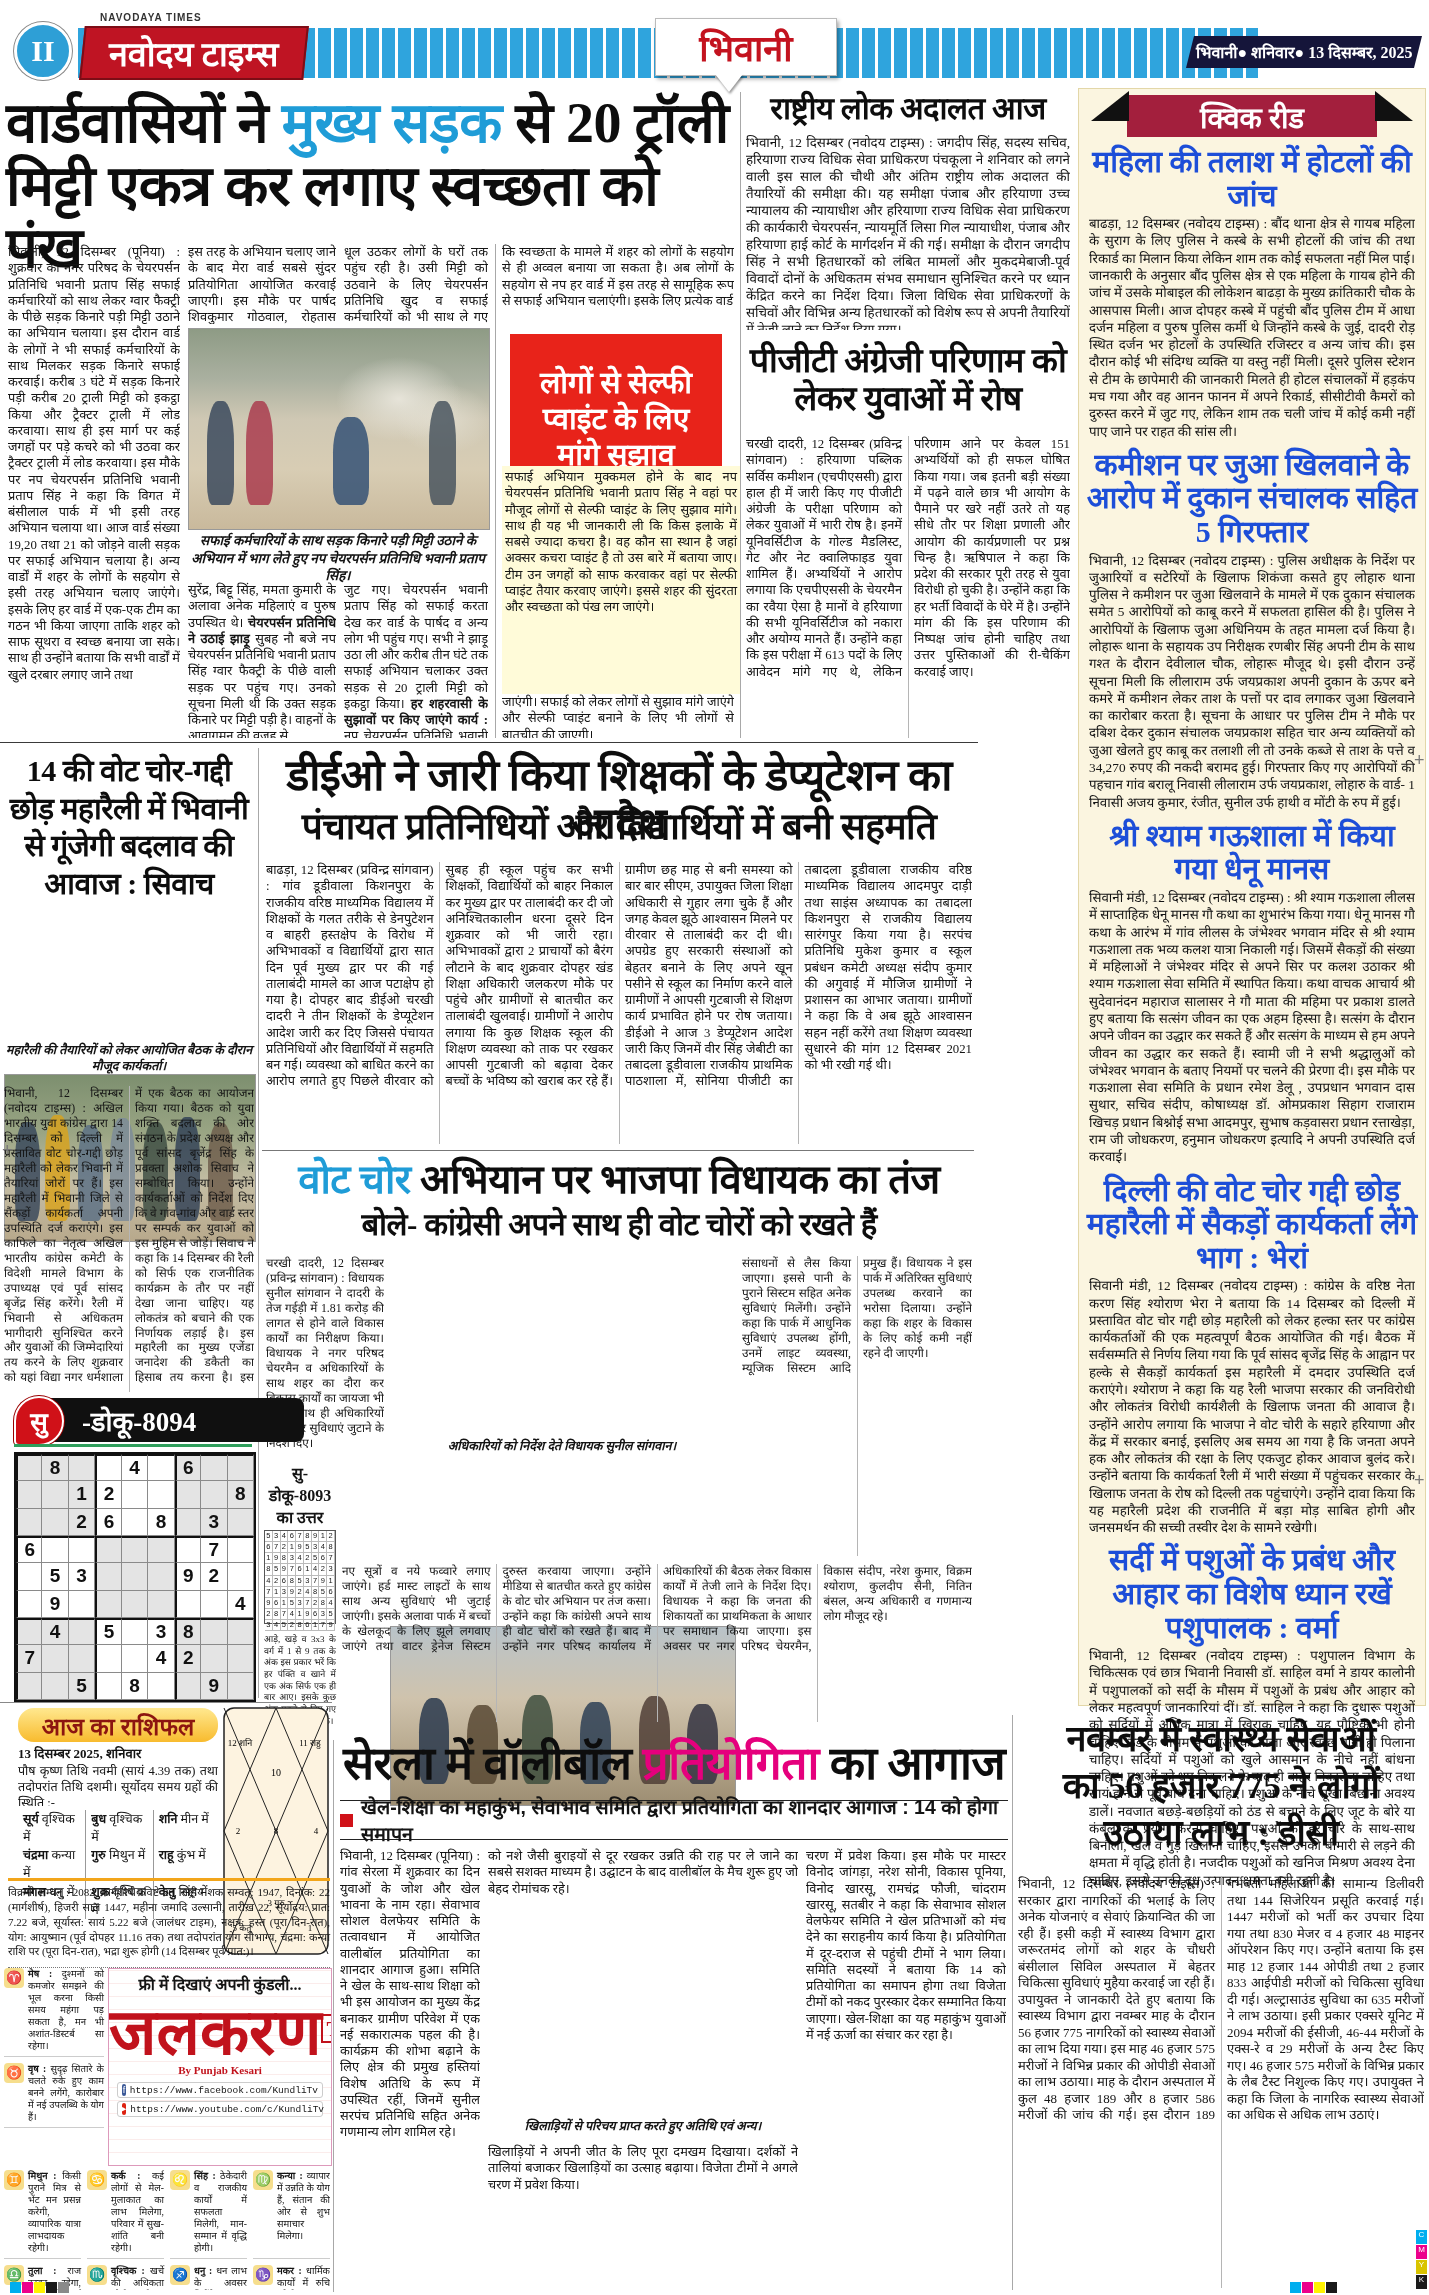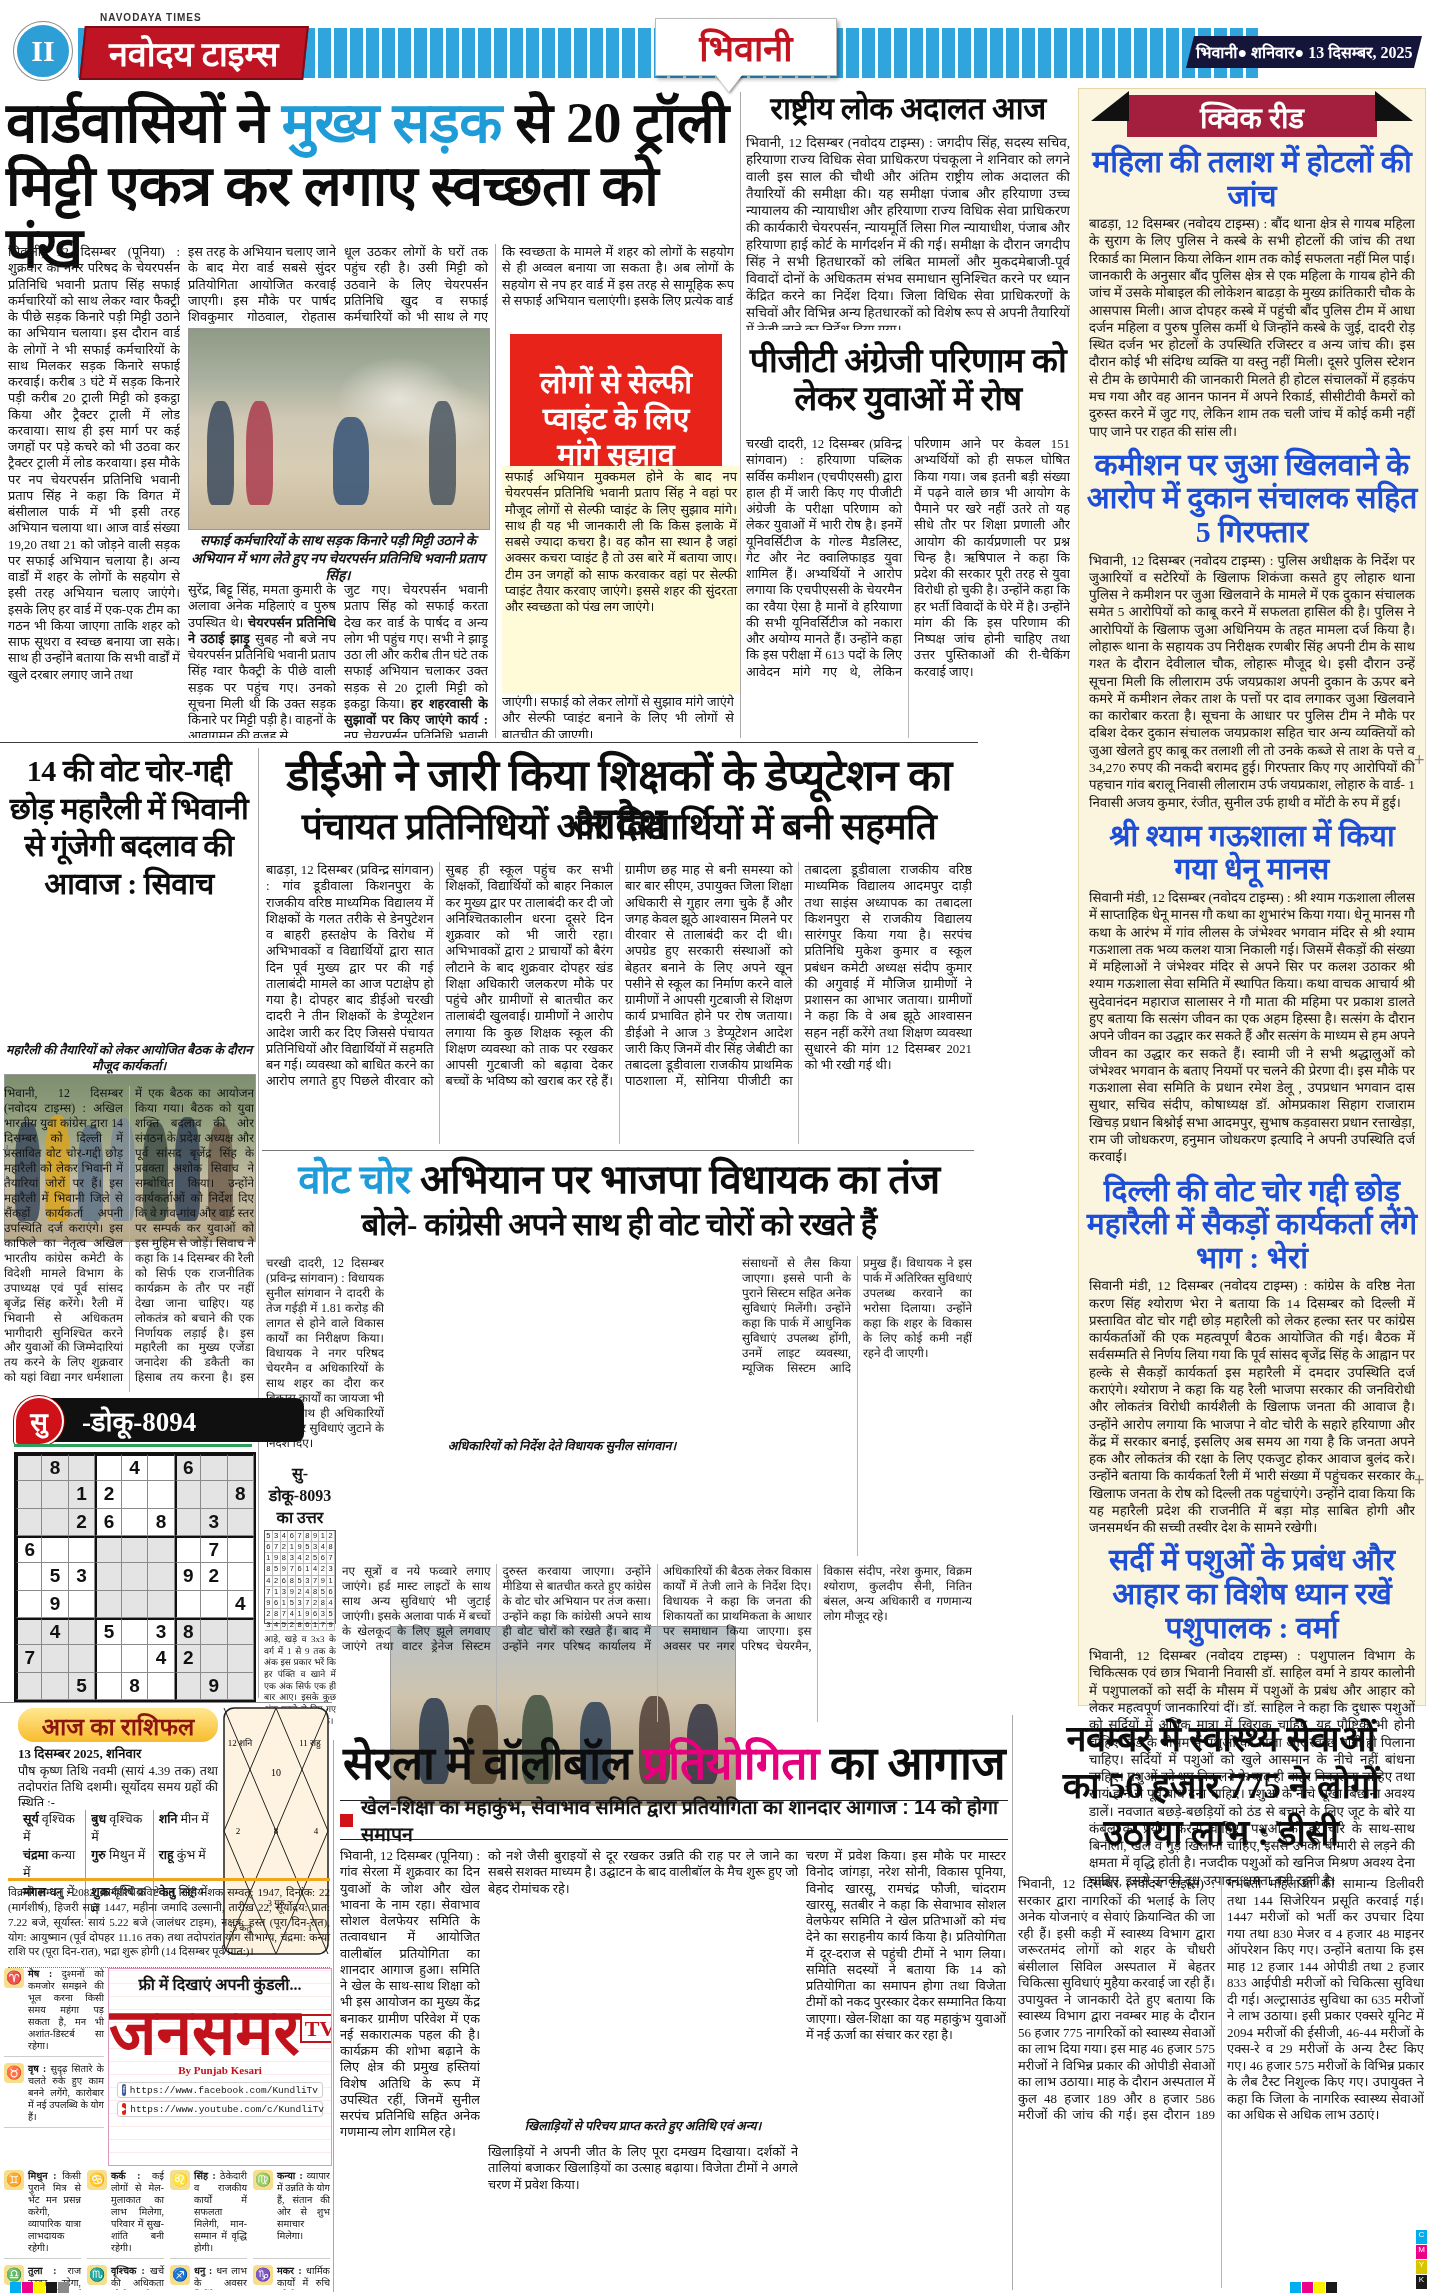--- a/index.html
+++ b/index.html
@@ -423,21 +423,21 @@
       </div>
       <div class="sign">
         <span class="sicon">♉</span>
         <span><b>वृष : </b>सुदृढ़ सितारे के चलते रुके हुए काम बनने लगेंगे, कारोबार में नई उपलब्धि के योग हैं।</span>
       </div>
     </div>
 
   <div class="abs adbox" style="left:108px;top:1968px;width:222px;height:196px;overflow:hidden">
     <div style="font-weight:800;font-size:16px;text-align:center;margin-top:4px">फ्री में दिखाएं अपनी कुंडली...</div>
     <div style="text-align:center;margin-top:6px">
-      <span class="klogo" style="font-size:64px">जनसमर</span><span class="klogo" style="font-size:22px;border:2px solid #c1121c;padding:0 3px;vertical-align:18px">TV</span>
+      <span class="klogo" style="font-size:64px">जलकरण</span><span class="klogo" style="font-size:22px;border:2px solid #c1121c;padding:0 3px;vertical-align:18px">TV</span>
       <div class="klogo" style="font-size:11px">By Punjab Kesari</div>
     </div>
     <div style="margin:6px 8px 0">
       <div class="urlrow">
           <span class="ficon">f</span>
           <span>https://www.facebook.com/KundliTv</span>
         </div>
       <div class="urlrow">
           <span class="yicon">▶</span>
           <span>https://www.youtube.com/c/KundliTv</span>

